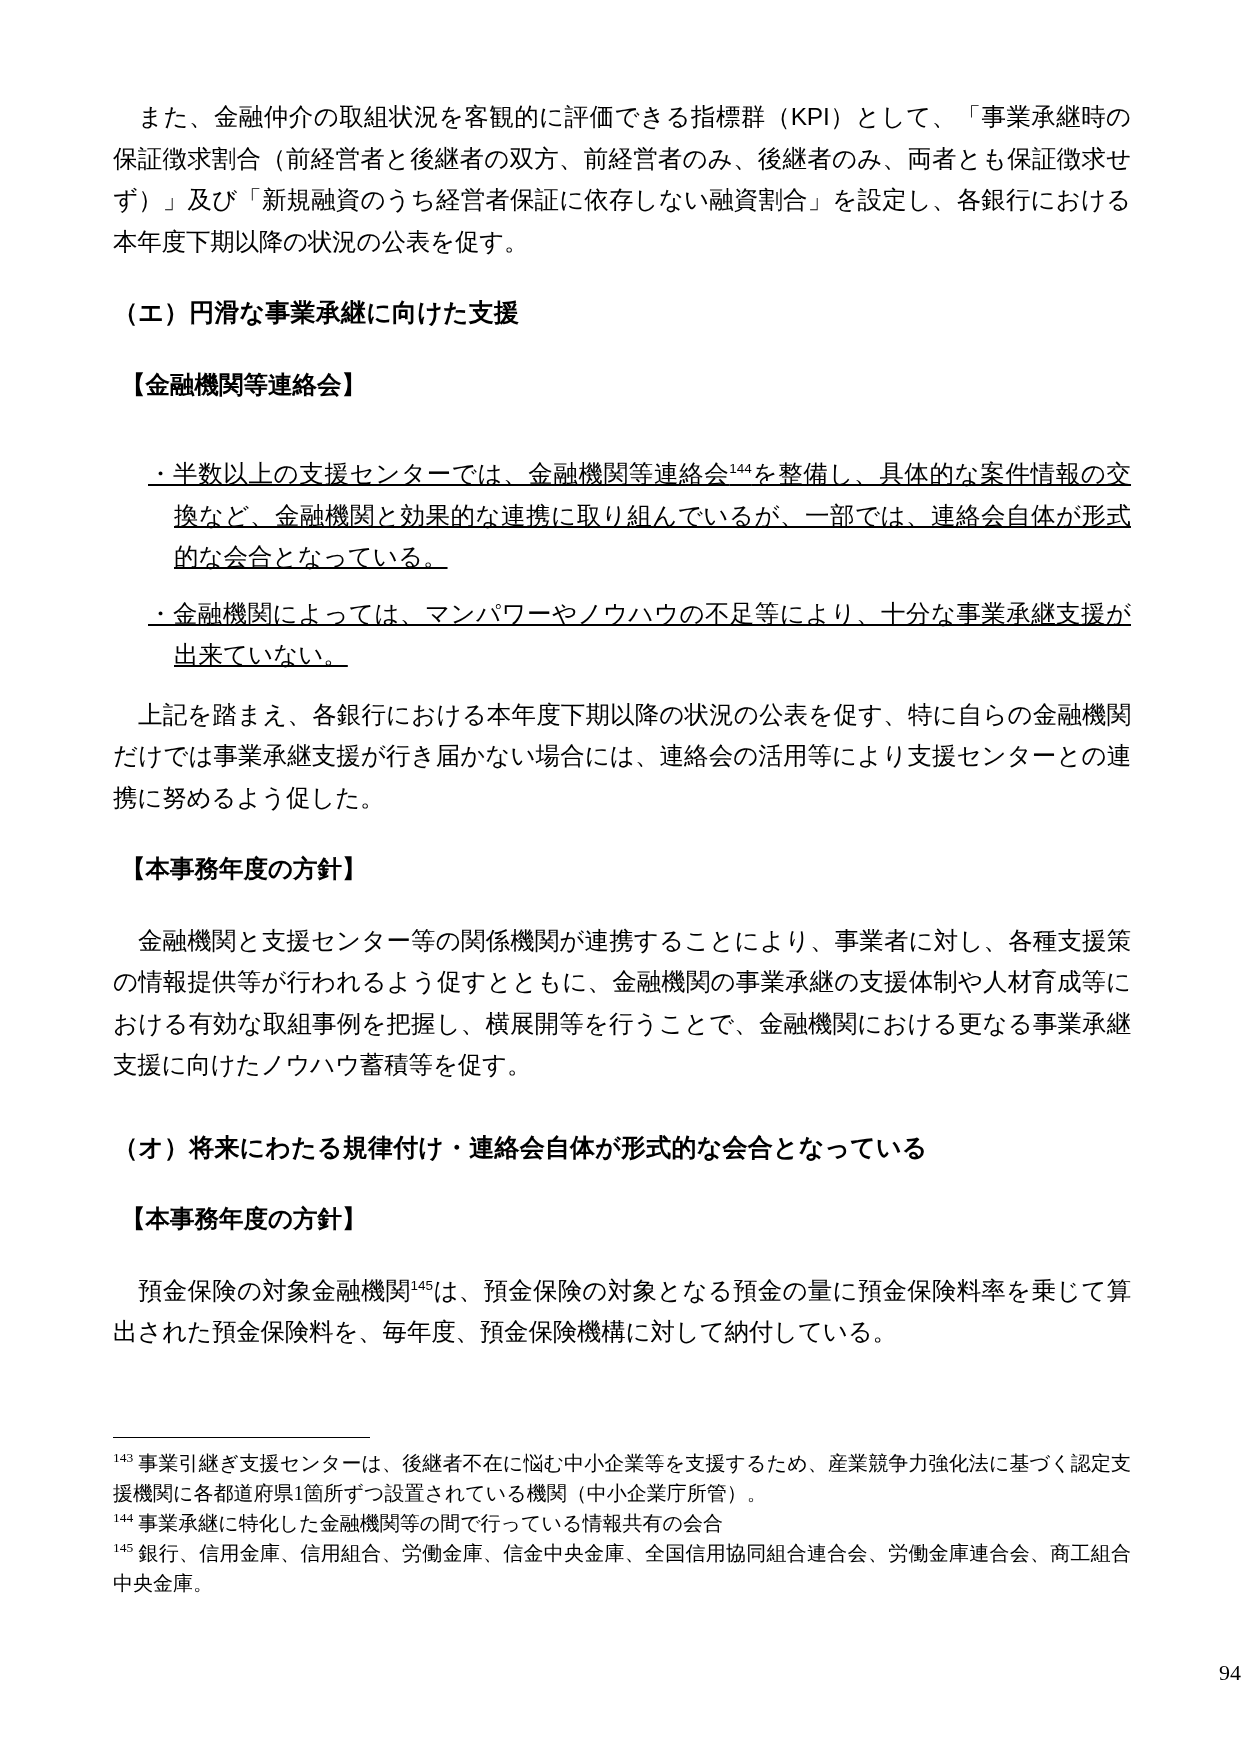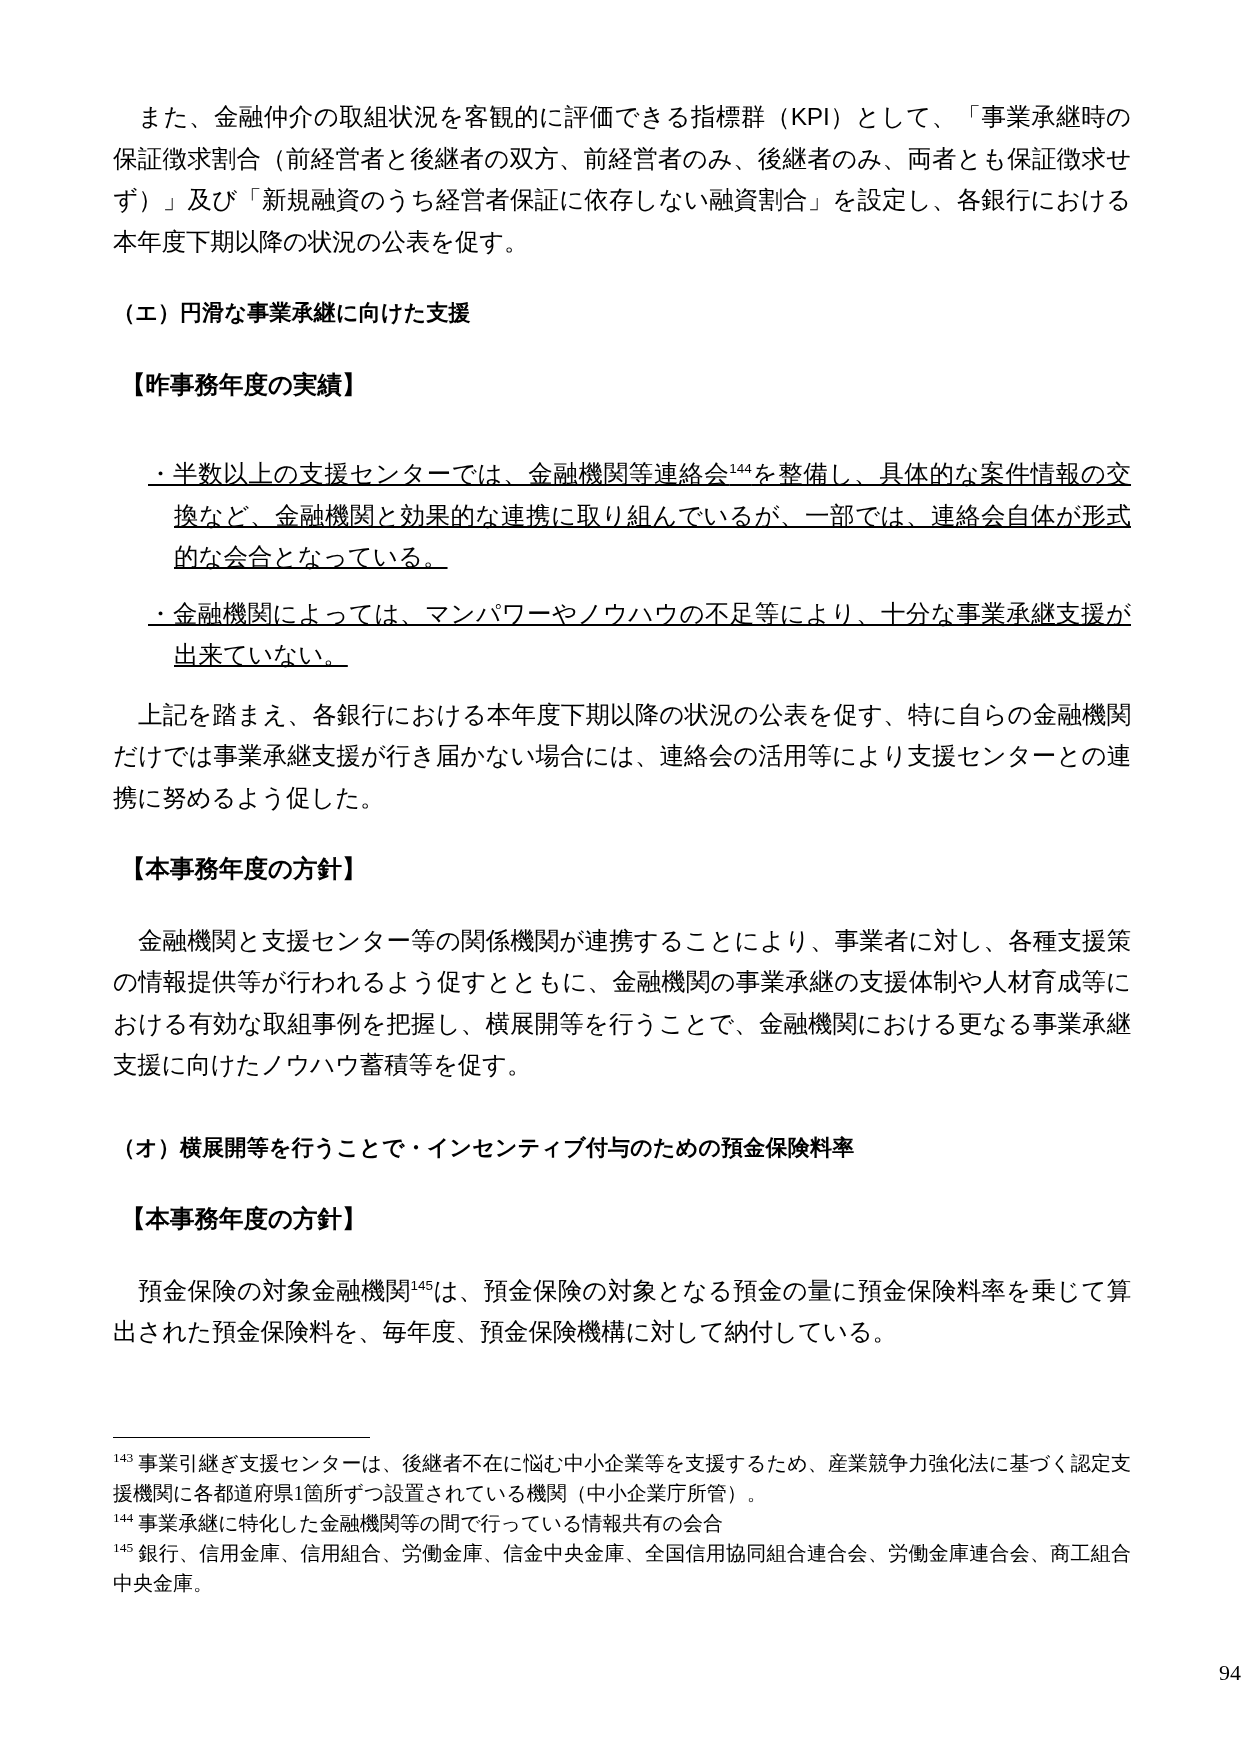--- a/index.html
+++ b/index.html
@@ -42,21 +42,21 @@
     margin: 0 0 0 0;
     font-weight: 500;
   }
   .para.indent { text-indent: 25px; }
 
   .spacer-sm { height: 18px; }
   .spacer-md { height: 30px; }
   .spacer-lg { height: 41px; }
 
   .heading {
-    font-size: 22px;
+    font-size: 25px;
     line-height: 41.5px;
     font-weight: bold;
     letter-spacing: 0.2px;
     margin: 0;
   }
 
   .bracket-heading {
     font-size: 24.5px;
     line-height: 41.5px;
     font-weight: bold;
@@ -134,21 +134,21 @@
   <div class="content">
 
     <p class="para indent">また、金融仲介の取組状況を客観的に評価できる指標群（KPI）として、「事業承継時の保証徴求割合（前経営者と後継者の双方、前経営者のみ、後継者のみ、両者とも保証徴求せず）」及び「新規融資のうち経営者保証に依存しない融資割合」を設定し、各銀行における本年度下期以降の状況の公表を促す。</p>
 
     <div class="spacer-md"></div>
 
     <p class="heading">（エ）円滑な事業承継に向けた支援</p>
 
     <div class="spacer-md"></div>
 
-    <p class="bracket-heading">【昨事務年度の実績】</p>
+    <p class="bracket-heading">【金融機関等連絡会】</p>
 
     <div class="spacer-md"></div>
 
 
     <div class="spacer-sm"></div>
 
     <div class="bullet-list">
 
       <p class="bullet-item"><span>・半数以上の支援センターでは、金融機関等連絡会</span><sup class="fn">144</sup><span>を整備し、具体的な案件情報の交換など、金融機関と効果的な連携に取り組んでいるが、一部では、連絡会自体が形式的な会合となっている。</span></p>
 
@@ -165,21 +165,21 @@
     <div class="spacer-md"></div>
 
     <p class="bracket-heading">【本事務年度の方針】</p>
 
     <div class="spacer-md"></div>
 
     <p class="para indent">金融機関と支援センター等の関係機関が連携することにより、事業者に対し、各種支援策の情報提供等が行われるよう促すとともに、金融機関の事業承継の支援体制や人材育成等における有効な取組事例を把握し、横展開等を行うことで、金融機関における更なる事業承継支援に向けたノウハウ蓄積等を促す。</p>
 
     <div class="spacer-lg"></div>
 
-    <p class="heading">（オ）横展開等を行うことで・インセンティブ付与のための預金保険料率</p>
+    <p class="heading">（オ）将来にわたる規律付け・連絡会自体が形式的な会合となっている</p>
 
     <div class="spacer-md"></div>
 
     <p class="bracket-heading">【本事務年度の方針】</p>
 
     <div class="spacer-md"></div>
 
     <p class="para indent"><span>預金保険の対象金融機関</span><sup class="fn">145</sup><span>は、預金保険の対象となる預金の量に預金保険料率を乗じて算出された預金保険料を、毎年度、預金保険機構に対して納付している。</span></p>
 
   </div>

